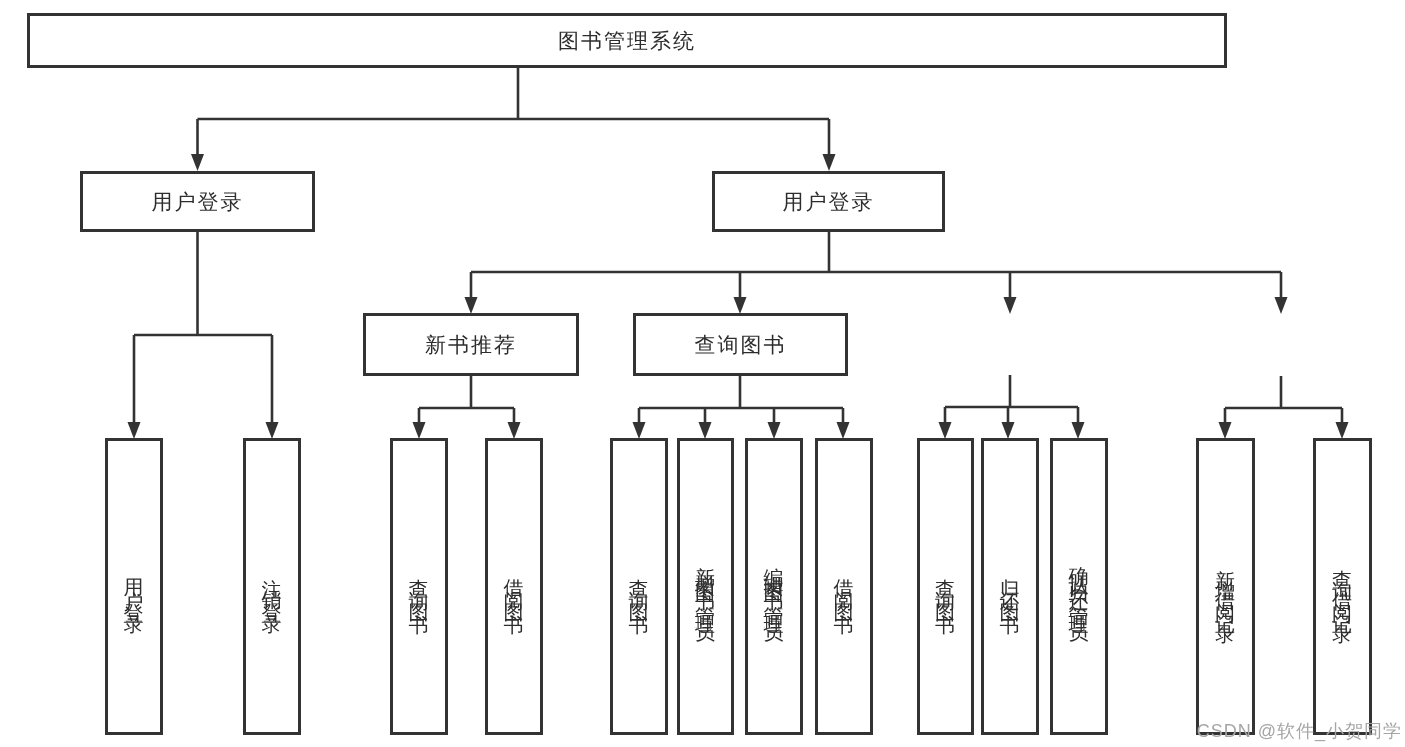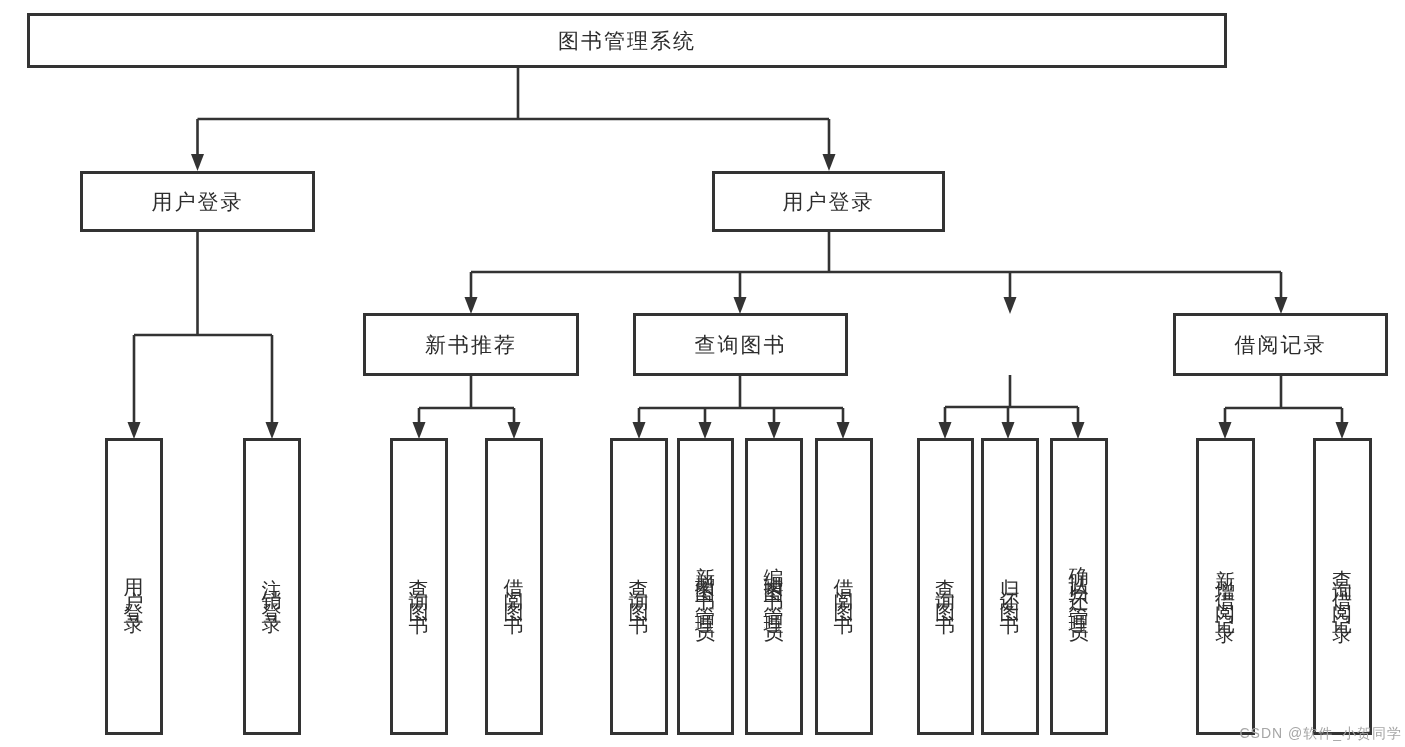--- a/index.html
+++ b/index.html
@@ -28,21 +28,21 @@
     font-size:20px;color:#2d2d2d;
     letter-spacing:12px;
     line-height:1;
     white-space:nowrap;
   }
   .vlabel.mid{letter-spacing:11px;}
   .vlabel.long{letter-spacing:8px;}
   #watermark{
     position:absolute;
     right:3px;bottom:4px;
-    font-size:14px;
+    font-size:18px;
     color:#a6a6a6;
     letter-spacing:1px;
     z-index:5;
     white-space:nowrap;
   }
 </style>
 </head>
 <body>
 
 <div id="stage">
@@ -100,23 +100,20 @@
   <div class="box" style="left:712px;top:171px;width:233px;height:61px;">
     <span class="hlabel">用户登录</span>
   </div>
 
   <div class="box" style="left:363px;top:313px;width:216px;height:63px;">
     <span class="hlabel">新书推荐</span>
   </div>
   <div class="box" style="left:633px;top:313px;width:215px;height:63px;">
     <span class="hlabel">查询图书</span>
   </div>
-  <div class="box" style="left:1173px;top:313px;width:215px;height:63px;">
-    <span class="hlabel">借阅记录</span>
-  </div>
 
   <div class="box" style="left:105px;top:438px;width:58px;height:297px;">
     <span class="vlabel">用户登录</span>
   </div>
   <div class="box" style="left:243px;top:438px;width:58px;height:297px;">
     <span class="vlabel">注销登录</span>
   </div>
 
   <div class="box" style="left:390px;top:438px;width:58px;height:297px;">
     <span class="vlabel">查询图书</span>

